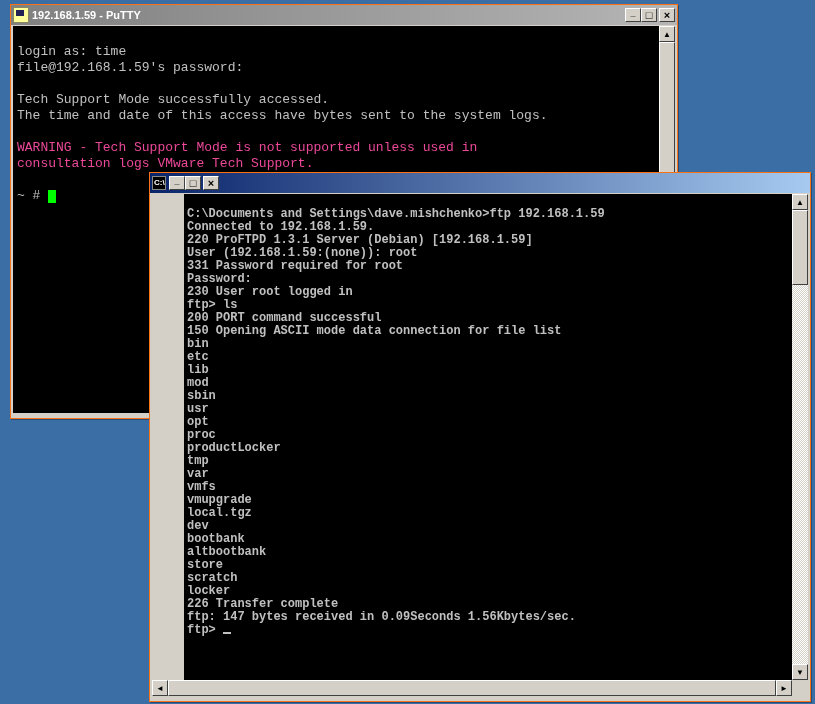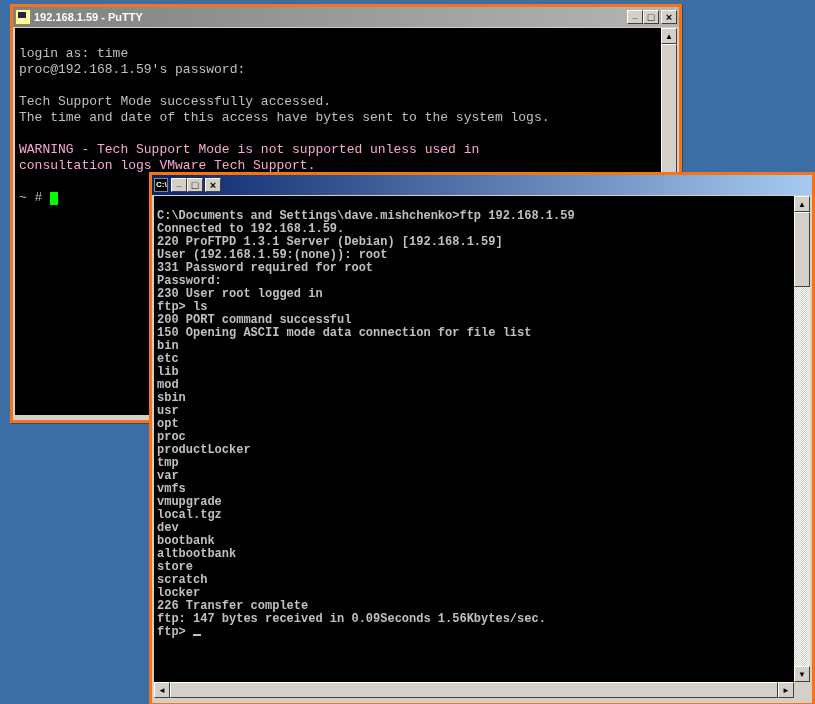--- a/index.html
+++ b/index.html
@@ -7,21 +7,21 @@
     padding: 0;
     width: 815px;
     height: 704px;
     background: #3a6ea5;
     font-family: "Tahoma", sans-serif;
     overflow: hidden;
     position: relative;
   }
   .window {
     position: absolute;
-    border: 3px solid #f97316;
+    border: 1px solid #f97316;
     box-shadow: 1px 1px 0 rgba(0,0,0,0.3);
     background: #d4d0c8;
   }
   .titlebar {
     height: 18px;
     display: flex;
     align-items: center;
     padding: 1px 2px;
     font-size: 11px;
     color: #fff;
@@ -72,27 +72,28 @@
     font-family: "Courier New", monospace;
     font-size: 13px;
     line-height: 16px;
     color: #c0c0c0;
     padding: 2px 4px;
     white-space: pre;
     overflow: hidden;
     position: relative;
     box-sizing: border-box;
   }
-  .terminal .warn { color: #f9a8d4; }
+  .terminal .warn { color: #ec4899; }
   .cmd-terminal {
     color: #c0c0c0;
     font-weight: bold;
     font-family: "Lucida Console","Courier New",monospace;
     font-size: 12px;
     line-height: 13px;
+    margin-left: 32px;
   }
   .scrollbar-v {
     position: absolute;
     right: 0;
     top: 0;
     bottom: 0;
     width: 16px;
     background: #d4d0c8;
     border-left: 0;
     display: flex;
@@ -150,21 +151,21 @@
           <span style="font-size:11px;">□</span>
         </div>
       <div class="title-btn close">
           <span style="font-weight:bold;font-size:11px;">×</span>
         </div>
     </div>
   </div>
   <div style="position:relative;border:2px solid #d4d0c8;border-top-width:1px;height:390px;box-sizing:border-box;">
     <div class="terminal" style="position:absolute;left:0;top:0;right:16px;bottom:0;">
 <span>login as: time</span>
-<span>proc@192.168.1.59's password:</span>
+<span>file@192.168.1.59's password:</span>
 <span></span>
 <span>Tech Support Mode successfully accessed.</span>
 <span>The time and date of this access have bytes sent to the system logs.</span>
 <span></span>
 <span class="warn">WARNING - Tech Support Mode is not supported unless used in</span>
 <span class="warn">consultation logs VMware Tech Support.</span>
 <span></span>
 <span>~ # </span><span class="cursor-block"></span>
     </div>
     <div class="scrollbar-v">

